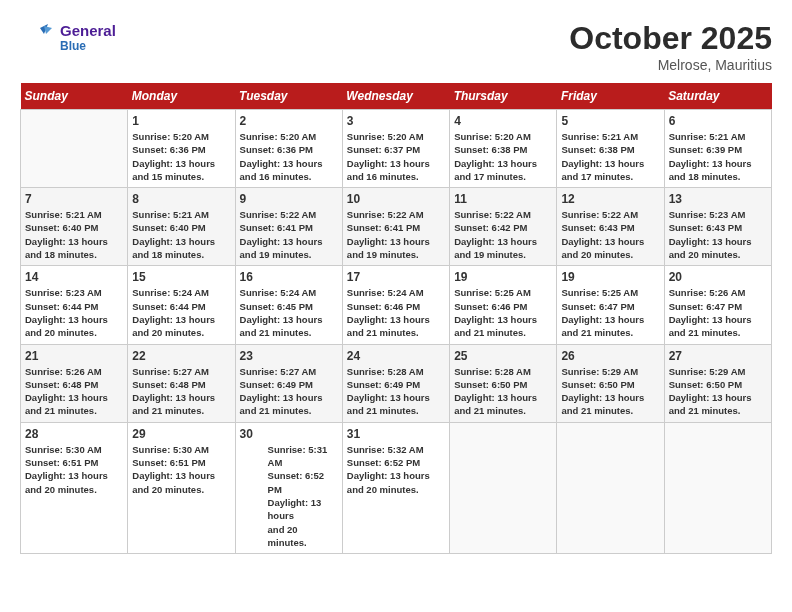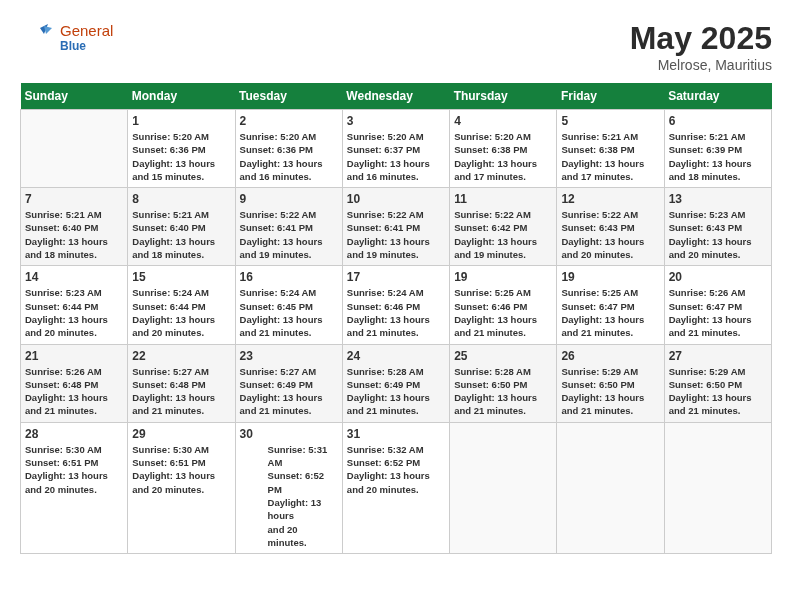--- a/index.html
+++ b/index.html
@@ -32,26 +32,27 @@
     .location {
       font-size: 14px;
       color: #555;
     }
     table {
       width: 100%;
       border-collapse: collapse;
       font-size: 10px;
     }
     th {
-      background-color: #15803d;
+      background-color: #b91c1c;
       color: white;
       padding: 6px 4px;
       text-align: left;
       font-size: 12px;
       font-weight: bold;
+      font-style: italic;
     }
     td {
       border: 1px solid #ccc;
       vertical-align: top;
       padding: 4px;
       width: calc(100% / 7);
       min-height: 80px;
       color: #333;
       background: #fff;
     }
@@ -80,26 +81,26 @@
 </head>
 <body>
 
 <div class="header">
   <div class="logo">
     <svg width="36" height="36" viewBox="0 0 36 36">
       <polygon points="20,8 28,4 24,14" fill="#2a6db5"></polygon>
       <polygon points="24,6 32,8 26,14" fill="#5599d4"></polygon>
     </svg>
     <div style="display:flex;flex-direction:column;line-height:1.15;">
-      <span style="font-size:15px;font-weight:normal;color:#c2410c;">General</span>
+      <span style="font-size:15px;font-weight:bold;color:#4c1d95;">General</span>
       <span style="font-size:12px;font-weight:bold;color:#2a6db5;">Blue</span>
     </div>
   </div>
   <div class="title-block">
-    <div class="month-title">May 2025</div>
+    <div class="month-title">October 2025</div>
     <div class="location">Melrose, Mauritius</div>
   </div>
 </div>
 
 <table>
   <thead>
     <tr>
     <th>Sunday</th>
         <th>Monday</th>
         <th>Tuesday</th>

